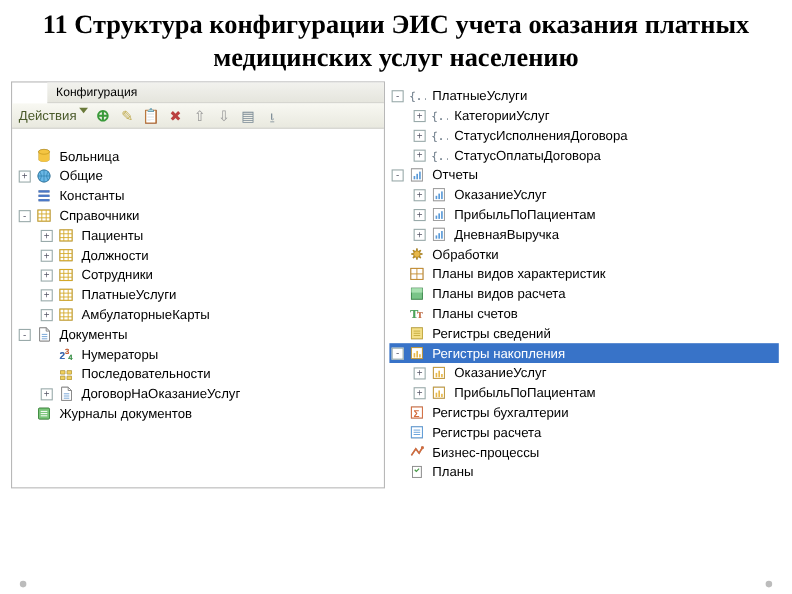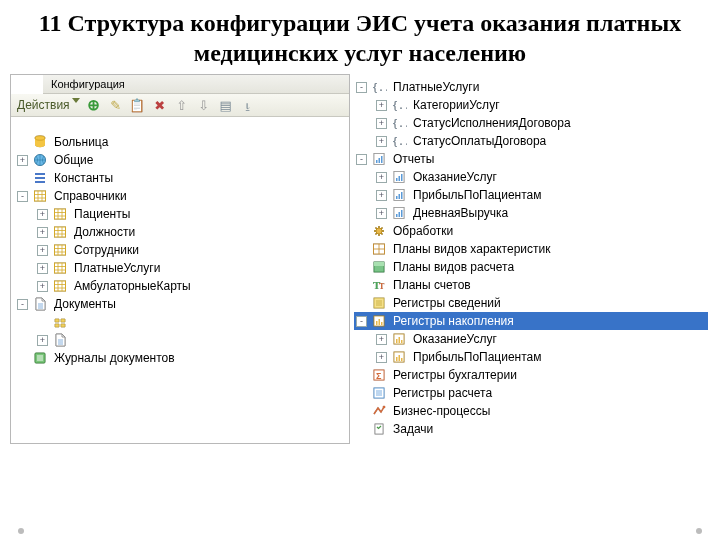--- a/index.html
+++ b/index.html
@@ -218,32 +218,44 @@
               <use href="#i-doc"></use>
             </svg>
           </span>
           <span class="label">Документы</span>
         </div>
         <div class="node">
           <span class="indent"></span>
           <span class="toggle blank"></span>
           <span class="ico glow">
             <svg viewBox="0 0 16 16">
+              <use href="#i-num"></use>
+            </svg>
+          </span>
+          <span class="label">Нумераторы</span>
+        </div>
+        <div class="node">
+          <span class="indent"></span>
+          <span class="toggle blank"></span>
+          <span class="ico glow">
+            <svg viewBox="0 0 16 16">
               <use href="#i-seq"></use>
             </svg>
           </span>
+          <span class="label">Последовательности</span>
         </div>
         <div class="node">
           <span class="indent"></span>
           <span class="toggle">+</span>
           <span class="ico glow">
             <svg viewBox="0 0 16 16">
               <use href="#i-doc"></use>
             </svg>
           </span>
+          <span class="label">ДоговорНаОказаниеУслуг</span>
         </div>
         <div class="node">
           <span class="toggle blank"></span>
           <span class="ico glow">
             <svg viewBox="0 0 16 16">
               <use href="#i-journal"></use>
             </svg>
           </span>
           <span class="label">Журналы документов</span>
         </div>
@@ -430,21 +442,21 @@
         </span>
         <span class="label">Бизнес-процессы</span>
       </div>
       <div class="node">
         <span class="toggle blank"></span>
         <span class="ico glow">
           <svg viewBox="0 0 16 16">
             <use href="#i-task"></use>
           </svg>
         </span>
-        <span class="label">Задачи</span>
+        <span class="label">Планы</span>
       </div>
     </div>
 </div>
 
 <div class="footer-dots">
   <span class="dot"></span>
   <span class="dot"></span>
 </div>
 
 <svg width="0" height="0" style="position:absolute">

